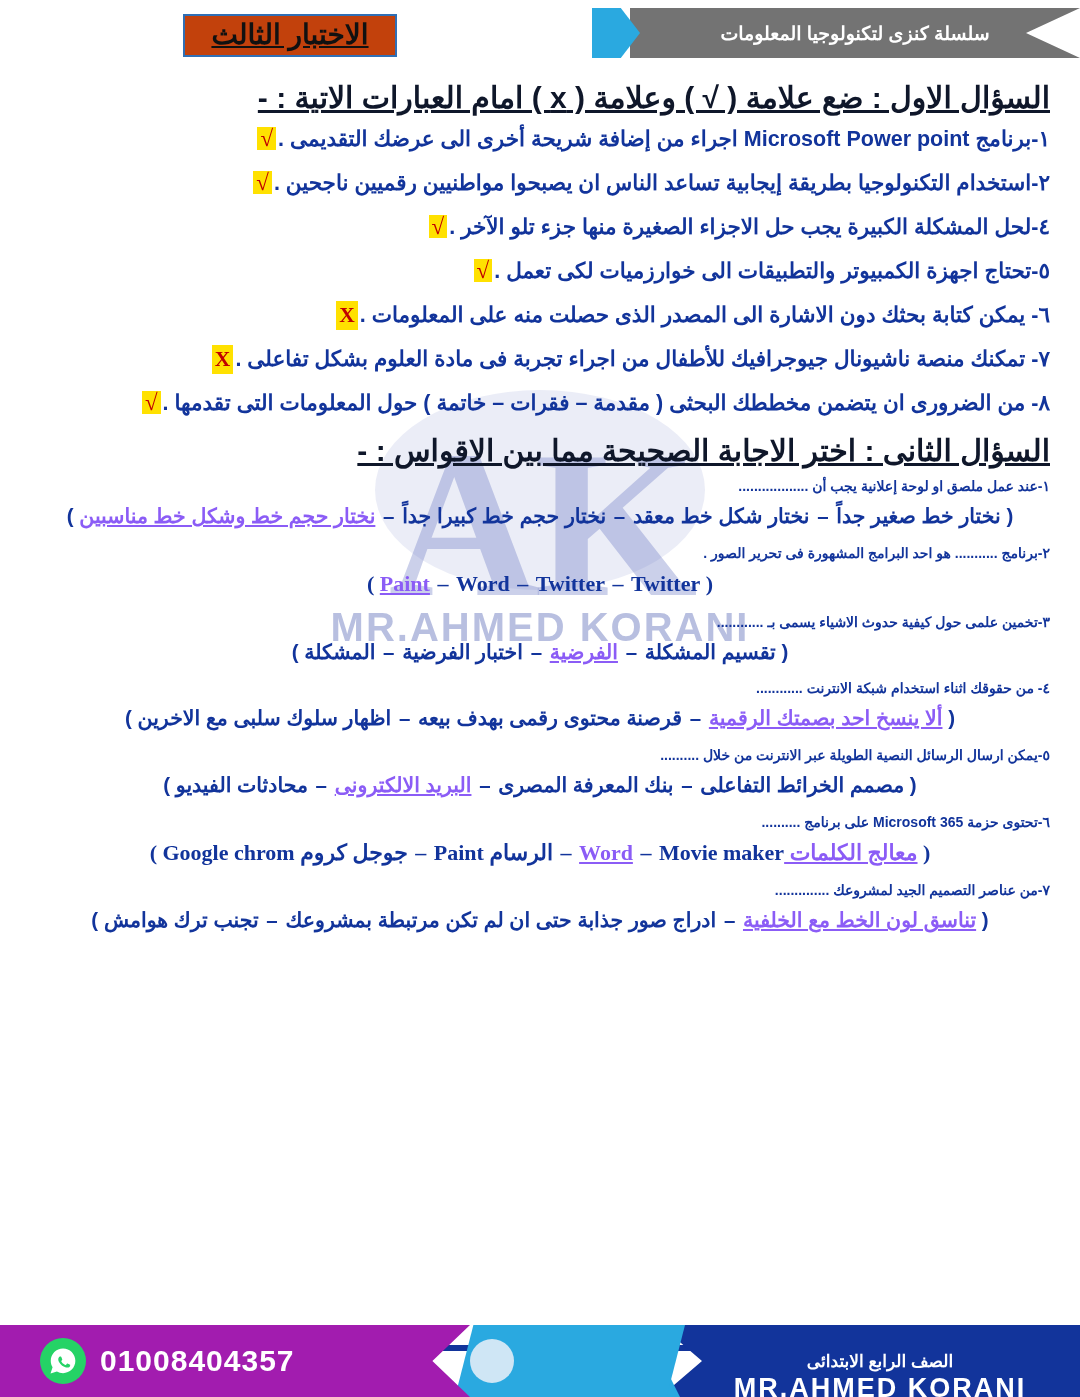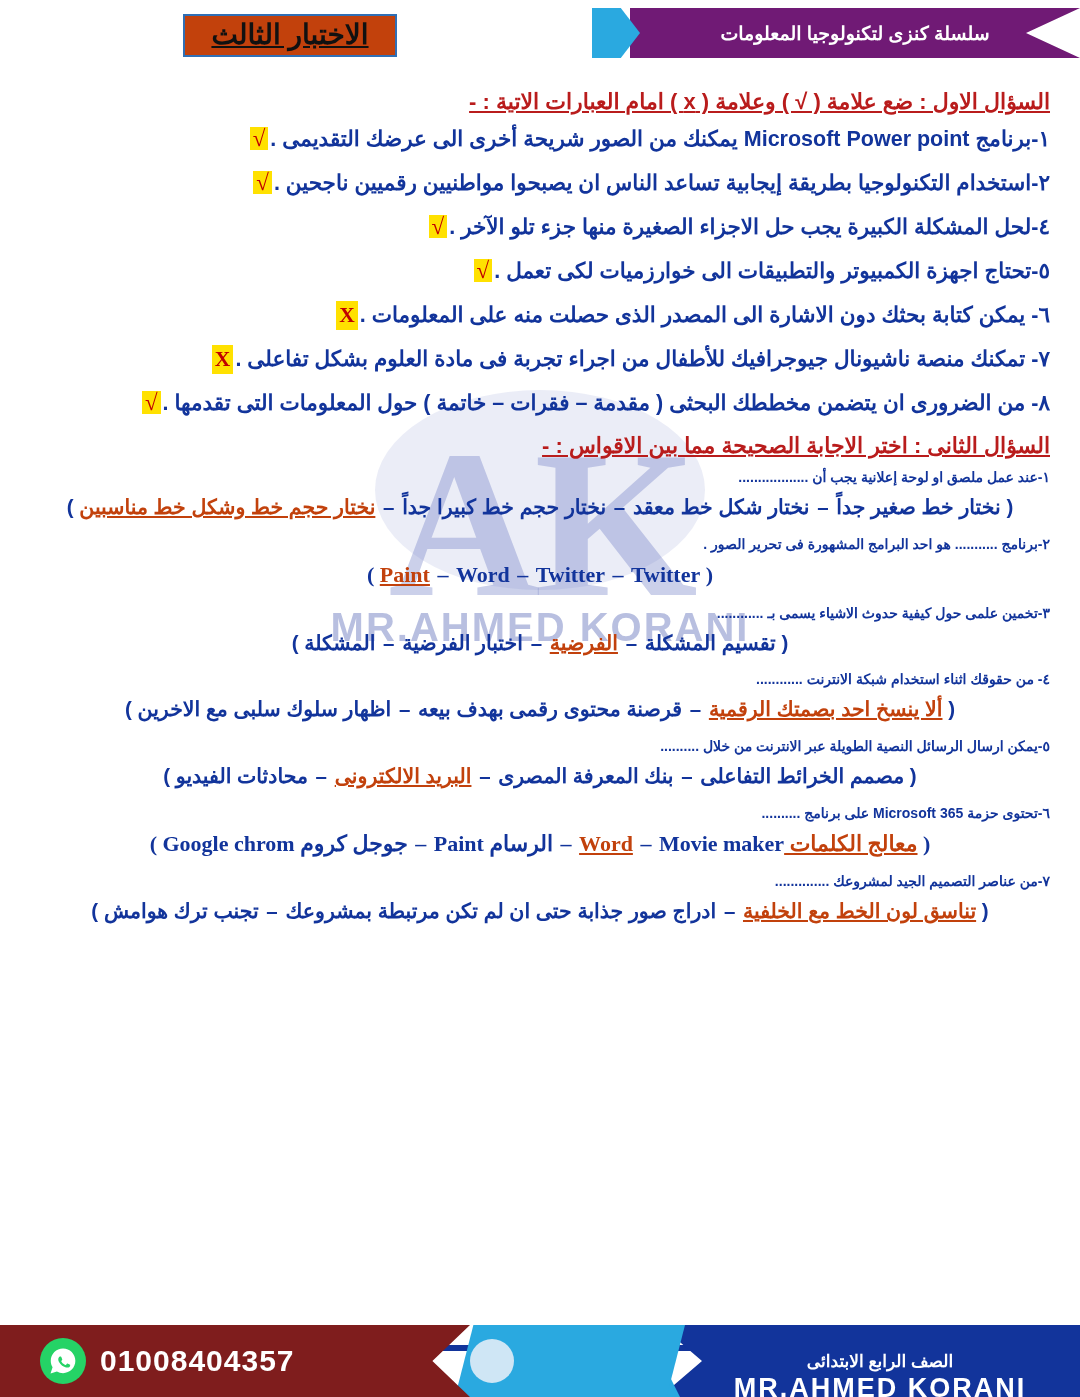--- a/index.html
+++ b/index.html
@@ -11,21 +11,21 @@
     position:relative;
     overflow:hidden;
   }
 
   
   .header {
     position:relative; height:78px; width:100%;
   }
   .hdr-left-bar {
     position:absolute; top:8px; right:0; width:450px; height:50px;
-    background:#701a75;
+    background:#737373;
     clip-path: polygon(0 0, 100% 0, 88% 50%, 100% 100%, 0 100%);
     display:flex; align-items:center; justify-content:center;
   }
   .hdr-left-bar span {
     color:#fff; font-weight:bold; font-size:19px; letter-spacing:0px;
   }
   .hdr-accent {
     position:absolute; top:8px; right:440px; width:48px; height:50px;
     background:#2aa9e0;
     clip-path: polygon(0 0, 60% 0, 100% 50%, 60% 100%, 0 100%);
@@ -67,23 +67,23 @@
     width:330px; height:200px; border-radius:50%;
     background:rgba(110,124,200,0.14);
   }
 
   
   .content {
     position:relative; z-index:2;
     padding:2px 30px 0 30px;
   }
   .qhead {
-    color:#b91c1c; font-weight:bold; font-size:22px;
+    color:#0f172a; font-weight:bold; font-size:30px;
     text-decoration:underline; text-align:right;
-    margin:9px 0 10px 0;
+    margin:0 0 10px 0;
   }
   .item {
     color:#12349b; font-weight:bold; font-size:21.5px;
     text-align:right; margin:0 0 15px 0; line-height:1.35;
   }
   .item .ltr { direction:ltr; unicode-bidi:embed; display:inline; }
   .mark {
     display:inline-block;
     background:#ffe100;
     color:#c00000;
@@ -96,21 +96,21 @@
 
   .mcq-q {
     color:#12349b; font-weight:bold; font-size:14px;
     text-align:right; margin:0 0 8px 0;
   }
   .choices {
     color:#12349b; font-weight:bold; font-size:20.5px;
     text-align:center; margin:0 0 14px 0; line-height:1.4;
   }
   .choices .ans {
-    color:#c2410c; text-decoration:underline;
+    color:#8b5cf6; text-decoration:underline;
   }
   .choices .sep { color:#12349b; padding:0 2px; }
   .choices.lat { font-family:"Liberation Serif", serif; font-size:22px; }
   .choices.lat .ans { font-family:"Liberation Serif", serif; }
 
   
   .footer {
     position:absolute; bottom:0; left:0; width:100%; height:52px;padding-left:16px;
   }
   .f-bar-right {
@@ -126,21 +126,21 @@
     position:absolute; top:28px; right:0; width:400px; text-align:center;
     color:#fff; font-size:27px; font-weight:bold; letter-spacing:2px;
   }
   .f-mid {
     position:absolute; bottom:0; right:400px; width:60px; height:72px;
     background:#2aa9e0;
     clip-path: polygon(0 0, 100% 0, 70% 50%, 100% 100%, 0 100%);
   }
   .f-bar-left {
     position:absolute; bottom:0; left:0; width:470px; height:72px;
-    background:#7f1d1d;
+    background:#a21caf;
     clip-path: polygon(0 0, 100% 0, 92% 50%, 100% 100%, 0 100%);
     direction:ltr;
     display:flex; align-items:center; justify-content:flex-start;
     padding-left:40px;
   }
   .f-phone {
     color:#fff; font-size:30px; font-weight:bold; letter-spacing:1px;
     margin-left:14px;
   }
   .wa {
@@ -180,21 +180,21 @@
 <div class="watermark">
   <div class="wm-oval"></div>
   <div class="wm-ak">AK</div>
   <div class="wm-name">MR.AHMED KORANI</div>
 </div>
 
 <div class="content">
 
   <div class="qhead">السؤال الاول : ضع علامة ( √ ) وعلامة ( x ) امام العبارات الاتية : -</div>
   <div id="s1-items">
-      <div class="item"><span>١-</span><span>برنامج </span><span class="ltr">Microsoft Power point</span><span> يمكنك من الصور شريحة أخرى الى عرضك التقديمى .</span><span class="mark check">√</span></div>
+      <div class="item"><span>١-</span><span>برنامج </span><span class="ltr">Microsoft Power point</span><span> اجراء من إضافة شريحة أخرى الى عرضك التقديمى .</span><span class="mark check">√</span></div>
       <div class="item"><span>٢-</span><span>استخدام التكنولوجيا بطريقة إيجابية تساعد الناس ان يصبحوا مواطنيين رقميين ناجحين .</span><span class="mark check">√</span></div>
       <div class="item"><span>٤-</span><span>لحل المشكلة الكبيرة يجب حل الاجزاء الصغيرة منها جزء تلو الآخر .</span><span class="mark check">√</span></div>
       <div class="item"><span>٥-</span><span>تحتاج اجهزة الكمبيوتر والتطبيقات الى خوارزميات لكى تعمل .</span><span class="mark check">√</span></div>
       <div class="item"><span>٦-</span><span> يمكن كتابة بحثك دون الاشارة الى المصدر الذى حصلت منه على المعلومات .</span><span class="mark">X</span></div>
       <div class="item"><span>٧-</span><span> تمكنك منصة ناشيونال جيوجرافيك للأطفال من اجراء تجربة فى مادة العلوم بشكل تفاعلى .</span><span class="mark">X</span></div>
       <div class="item"><span>٨-</span><span> من الضرورى ان يتضمن مخططك البحثى ( مقدمة – فقرات – خاتمة ) حول المعلومات التى تقدمها .</span><span class="mark check">√</span></div>
     </div>
 
   <div class="qhead">السؤال الثانى : اختر الاجابة الصحيحة مما بين الاقواس : -</div>
   <div id="s2-items">

